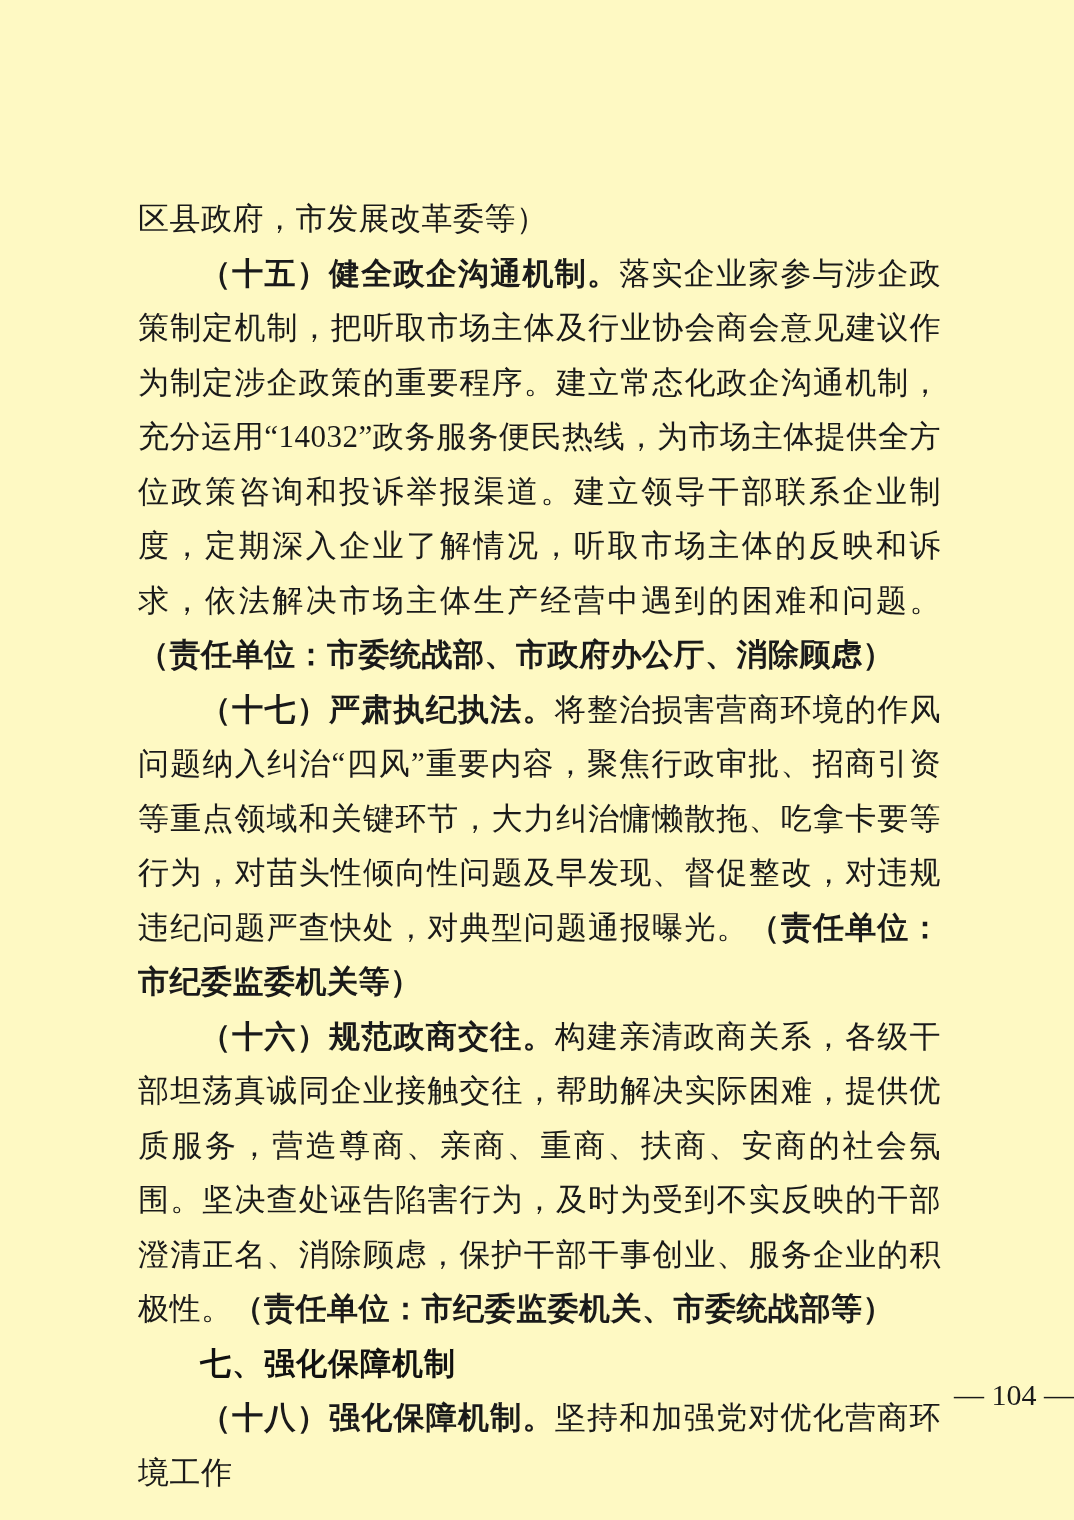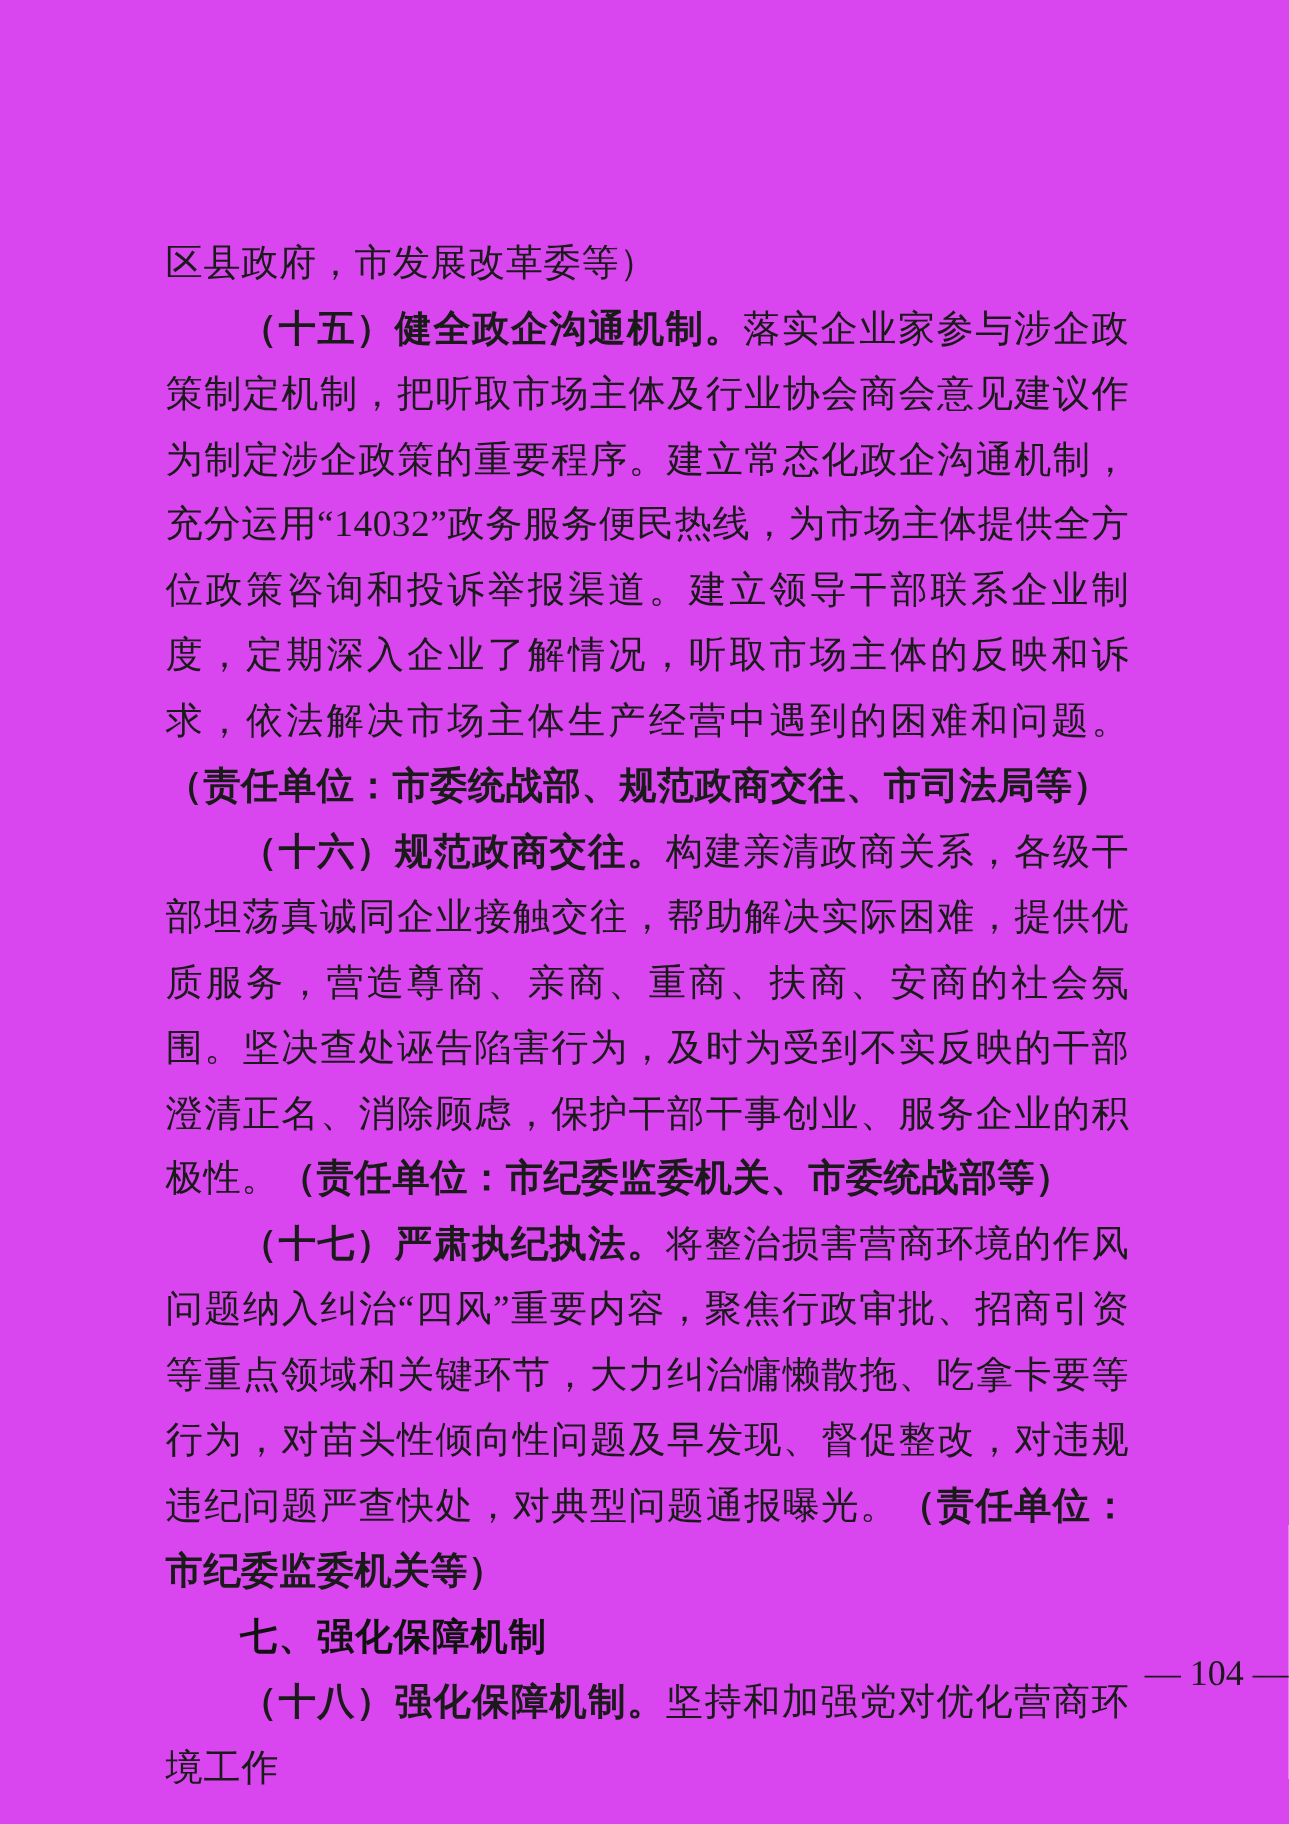--- a/index.html
+++ b/index.html
@@ -4,21 +4,21 @@
 <style>
   html, body {
     margin: 0;
     padding: 0;
     background: #ffffff;
   }
   .page {
     position: relative;
     width: 1074px;
     height: 1520px;
-    background: #d946ef;
+    background: #fef9c3;
     overflow: hidden;
     color: #1a1a1a;
   }
   .content {
     position: absolute;
     left: 138px;
     top: 192px;
     width: 803px;
   }
   .para {
@@ -63,25 +63,25 @@
   }
 </style>
 </head>
 <body>
 
 <div class="page">
   <div class="content">
 
     <p class="para continuation"><span>区县政府，市发展改革委等）</span></p>
 
-    <p class="para"><span class="lead">（十五）健全政企沟通机制。</span><span>落实企业家参与涉企政策制定机制，把听取市场主体及行业协会商会意见建议作为制定涉企政策的重要程序。建立常态化政企沟通机制，充分运用“14032”政务服务便民热线，为市场主体提供全方位政策咨询和投诉举报渠道。建立领导干部联系企业制度，定期深入企业了解情况，听取市场主体的反映和诉求，依法解决市场主体生产经营中遇到的困难和问题。</span><span class="resp">（责任单位：市委统战部、规范政商交往、市司法局等）</span></p>
+    <p class="para"><span class="lead">（十五）健全政企沟通机制。</span><span>落实企业家参与涉企政策制定机制，把听取市场主体及行业协会商会意见建议作为制定涉企政策的重要程序。建立常态化政企沟通机制，充分运用“14032”政务服务便民热线，为市场主体提供全方位政策咨询和投诉举报渠道。建立领导干部联系企业制度，定期深入企业了解情况，听取市场主体的反映和诉求，依法解决市场主体生产经营中遇到的困难和问题。</span><span class="resp">（责任单位：市委统战部、市政府办公厅、消除顾虑）</span></p>
+
+    <p class="para"><span class="lead">（十七）严肃执纪执法。</span><span>将整治损害营商环境的作风问题纳入纠治“四风”重要内容，聚焦行政审批、招商引资等重点领域和关键环节，大力纠治慵懒散拖、吃拿卡要等行为，对苗头性倾向性问题及早发现、督促整改，对违规违纪问题严查快处，对典型问题通报曝光。</span><span class="resp">（责任单位：市纪委监委机关等）</span></p>
 
     <p class="para"><span class="lead">（十六）规范政商交往。</span><span>构建亲清政商关系，各级干部坦荡真诚同企业接触交往，帮助解决实际困难，提供优质服务，营造尊商、亲商、重商、扶商、安商的社会氛围。坚决查处诬告陷害行为，及时为受到不实反映的干部澄清正名、消除顾虑，保护干部干事创业、服务企业的积极性。</span><span class="resp">（责任单位：市纪委监委机关、市委统战部等）</span></p>
-
-    <p class="para"><span class="lead">（十七）严肃执纪执法。</span><span>将整治损害营商环境的作风问题纳入纠治“四风”重要内容，聚焦行政审批、招商引资等重点领域和关键环节，大力纠治慵懒散拖、吃拿卡要等行为，对苗头性倾向性问题及早发现、督促整改，对违规违纪问题严查快处，对典型问题通报曝光。</span><span class="resp">（责任单位：市纪委监委机关等）</span></p>
 
     <h2 class="section-heading">七、强化保障机制</h2>
 
     <p class="para"><span class="lead">（十八）强化保障机制。</span><span>坚持和加强党对优化营商环境工作</span></p>
 
   </div>
 
   <div class="page-footer">— 104 —</div>
 </div>
 

